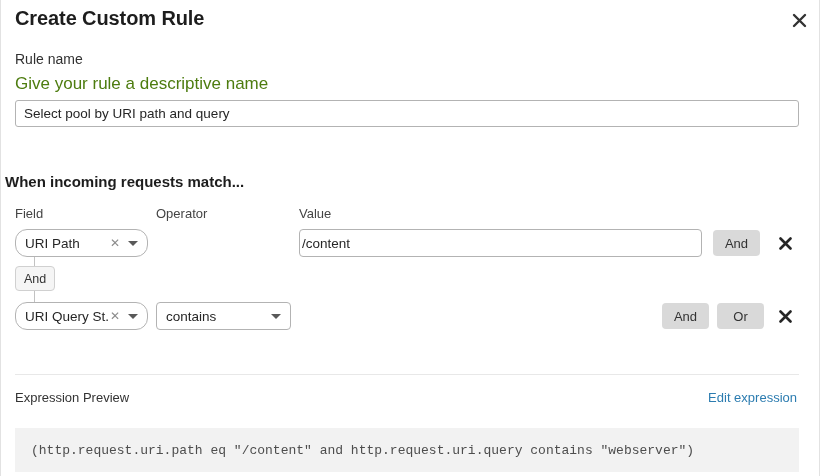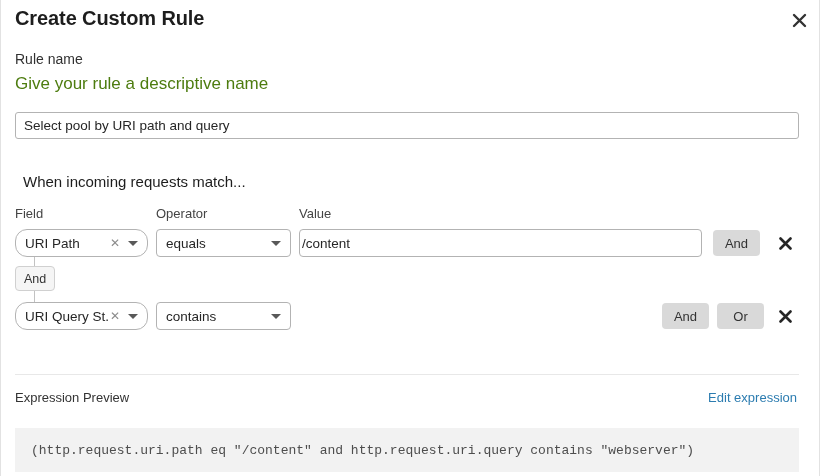--- a/index.html
+++ b/index.html
@@ -57,40 +57,40 @@
   .rule-help {
     position: absolute;
     left: 14px;
     top: 74px;
     font-size: 17px;
     color: #4d7c0f;
   }
   .rule-input {
     position: absolute;
     left: 14px;
-    top: 112px;
+    top: 100px;
     width: 784px;
     height: 27px;
     box-sizing: border-box;
     border: 1px solid #b3b3b3;
     border-radius: 3px;
     background: #ffffff;
     font-family: "Liberation Sans", sans-serif;
     font-size: 13.5px;
     color: #262626;
     padding: 0 8px;
     outline: none;
   }
 
   .section-heading {
     position: absolute;
-    left: 22px;
+    left: 4px;
     top: 173px;
     font-size: 15px;
-    font-weight: normal;
+    font-weight: bold;
     color: #1d1d1d;
   }
 
   .col-label {
     position: absolute;
     top: 206px;
     font-size: 13px;
     color: #444444;
   }
   .col-field { left: 14px; }
@@ -292,24 +292,20 @@
 
   <div class="connector"></div>
 
   <div class="row row1">
     <div class="select select-field">
       <span class="select-text">URI Path</span>
       <span class="clear-x">✕</span>
       <span class="caret"></span>
     </div>
 
-    <div class="select select-operator">
-      <span class="select-text">equals</span>
-      <span class="caret"></span>
-    </div>
 
     <input class="value-input value-row1" type="text" value="/content" style="">
 
     <button class="pill pill-and-r1">And</button>
 
     <div class="del-btn">
       <svg width="13" height="13" viewBox="0 0 13 13" aria-hidden="true">
         <path d="M1.5 1.5 L11.5 11.5 M11.5 1.5 L1.5 11.5" stroke="currentColor" stroke-width="2.6" stroke-linecap="round"></path>
       </svg>
     </div>

